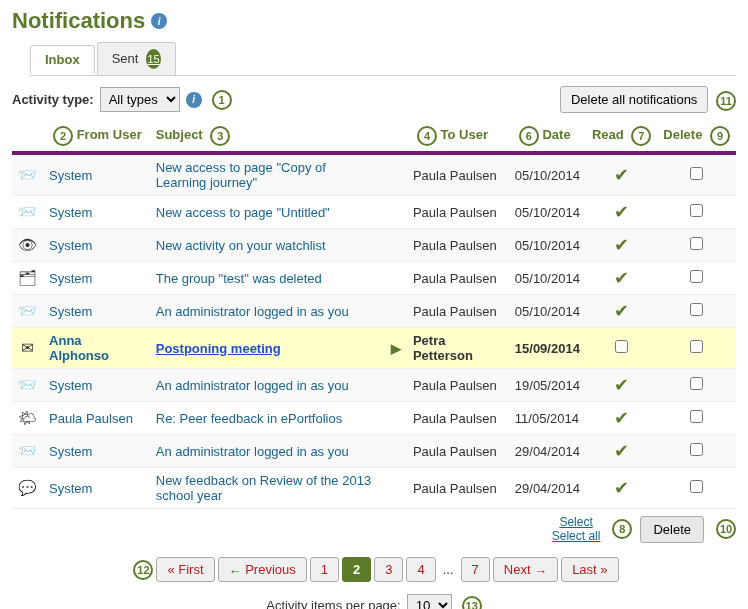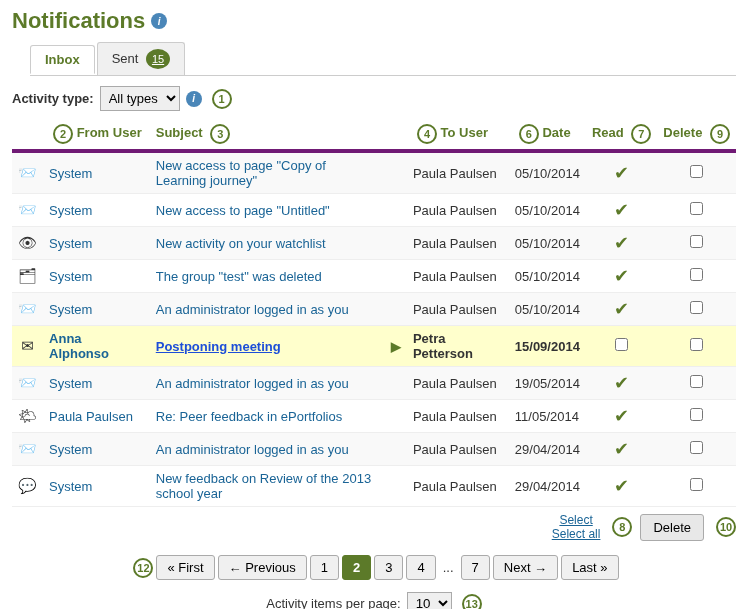--- a/index.html
+++ b/index.html
@@ -6,21 +6,21 @@
     body { font-family: Arial, sans-serif; font-size: 13px; background: #fff; color: #333; width: 748px; }
 
     .page-container { padding: 8px 12px; }
 
     .page-title { font-size: 22px; font-weight: bold; color: #5c7a29; display: flex; align-items: center; gap: 6px; margin-bottom: 8px; }
     .info-icon { display: inline-flex; align-items: center; justify-content: center; width: 16px; height: 16px; border-radius: 50%; background: #4a86b8; color: white; font-size: 10px; font-style: italic; font-weight: bold; cursor: pointer; }
 
     .tabs-bar { display: flex; align-items: center; border-bottom: 1px solid #ccc; margin-bottom: 10px; margin-left: 18px; }
     .tab { padding: 6px 14px; cursor: pointer; font-size: 13px; border: 1px solid #ccc; border-bottom: none; margin-right: 2px; background: #f0f0f0; color: #333; border-radius: 3px 3px 0 0; }
     .tab.active { background: #fff; border-bottom: 1px solid #fff; margin-bottom: -1px; font-weight: bold; color: #5c7a29; }
-    .tab-badge { display: inline-flex; align-items: center; justify-content: center; background: #5c7a29; color: white; border-radius: 50%; width: 24px; height: 20px; font-size: 11px; margin-left: 4px; text-decoration: underline; }
+    .tab-badge { display: inline-flex; align-items: center; justify-content: center; background: #5c7a29; color: white; border-radius: 50%; width: 15px; height: 20px; font-size: 11px; margin-left: 4px; text-decoration: underline; }
 
     .toolbar { display: flex; align-items: center; justify-content: space-between; margin-bottom: 8px; }
     .activity-filter { display: flex; align-items: center; gap: 6px; }
     .activity-filter label { font-weight: bold; }
     .activity-filter select { border: 1px solid #aaa; padding: 3px 4px; font-size: 13px; }
 
     .delete-all-btn { border: 1px solid #aaa; background: #f0f0f0; padding: 5px 10px; cursor: pointer; font-size: 13px; border-radius: 3px; }
 
     .circle-num { display: inline-flex; align-items: center; justify-content: center; width: 20px; height: 20px; border-radius: 50%; border: 2px solid #5c7a29; color: #5c7a29; font-size: 11px; font-weight: bold; margin-left: 4px; vertical-align: middle; }
 
@@ -42,21 +42,21 @@
     .delete-col { text-align: center; width: 50px; }
     .date-col { white-space: nowrap; }
 
     .footer-actions { display: flex; justify-content: flex-end; align-items: center; gap: 8px; padding: 6px 0; }
     .select-all-links { display: flex; flex-direction: column; align-items: center; font-size: 12px; }
     .select-link { color: #1a6496; cursor: pointer; text-decoration: underline; white-space: nowrap; }
     .mark-read-btn { background: #e8e8e8; border: 1px solid #aaa; padding: 5px 12px; cursor: pointer; font-size: 13px; border-radius: 3px; font-weight: bold; }
     .delete-btn { background: #e8e8e8; border: 1px solid #aaa; padding: 5px 12px; cursor: pointer; font-size: 13px; border-radius: 3px; }
 
     .pagination { display: flex; justify-content: center; align-items: center; gap: 3px; padding: 8px 0; }
-    .page-btn { border: 1px solid #aaa; background: #f0f0f0; padding: 4px 10px; cursor: pointer; font-size: 13px; border-radius: 3px; color: #000000; text-decoration: none; display: inline-block; }
+    .page-btn { border: 1px solid #aaa; background: #f0f0f0; padding: 4px 10px; cursor: pointer; font-size: 13px; border-radius: 3px; color: #b91c1c; text-decoration: none; display: inline-block; }
     .page-btn.current { background: #5c7a29; color: white; border-color: #5c7a29; font-weight: bold; }
     .page-ellipsis { padding: 4px 4px; }
 
     .per-page-row { display: flex; justify-content: center; align-items: center; gap: 6px; padding: 4px 0; }
     .per-page-row label { }
     .per-page-row select { border: 1px solid #aaa; padding: 2px 4px; }
 
     .unread-row { background: #ffffcc !important; }
   </style>
 </head>
@@ -82,20 +82,24 @@
   <div class="toolbar">
     <div class="activity-filter">
       <label>Activity type:</label>
       <select>
         <option>All types</option>
         <option>System</option>
         <option>User</option>
       </select>
       <span class="info-icon">i</span>
       <span class="circle-num">1</span>
+    </div>
+    <div>
+      <button class="delete-all-btn">Delete all notifications</button>
+      <span class="circle-num">11</span>
     </div>
   </div>
 
   <table>
     <thead>
       <tr>
         <th class="icon-cell"></th>
         <th>
           <span class="circle-num">2</span>
           <span>From User</span>

